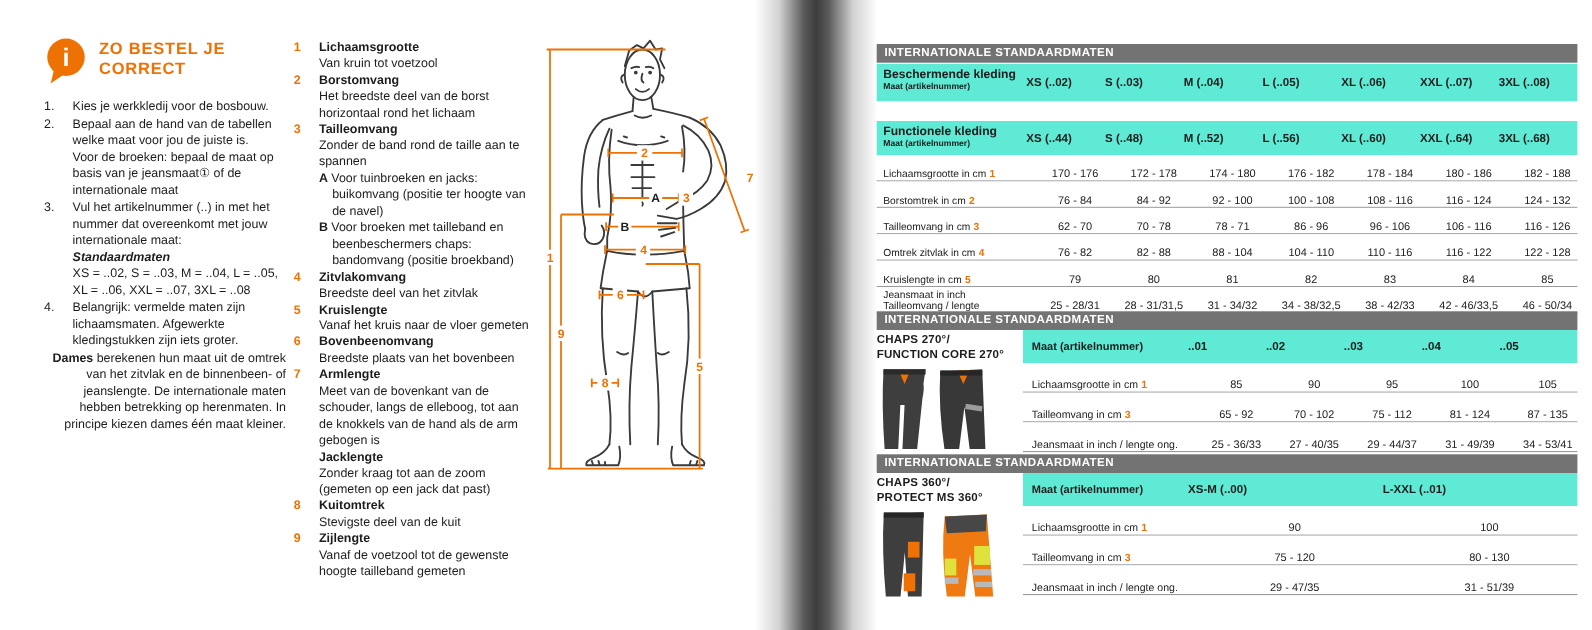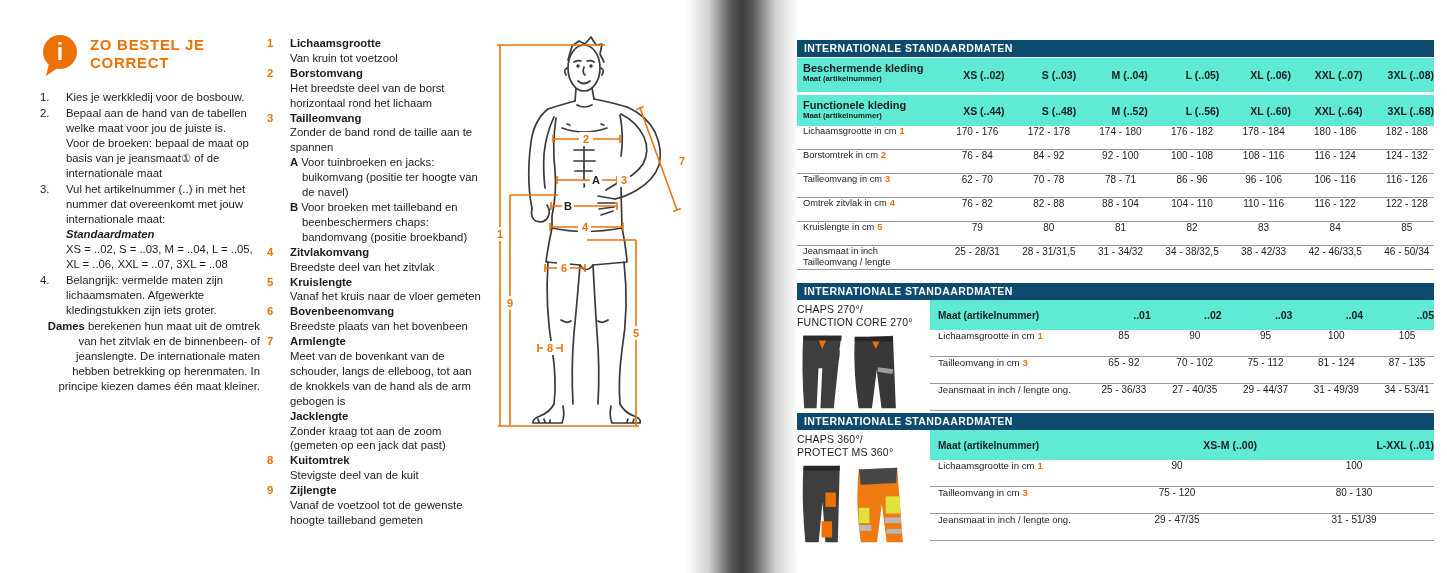--- a/index.html
+++ b/index.html
@@ -37,38 +37,38 @@
   #figure-svg { position:absolute; left:488px; top:18px; }
   .man { stroke:#3a3a3a; stroke-width:1.7; fill:none; stroke-linecap:round; stroke-linejoin:round; }
   .mline { stroke:var(--accent); stroke-width:1.6; fill:none; }
   .fig-label-bg { fill:#fff; }
   .fig-label { fill:var(--accent); font:bold 11px "Liberation Sans",sans-serif; text-anchor:middle; }
   .fig-label.dark { fill:#222; }
 
   
   .tbl { position:absolute; left:797px; width:637px; }
   #table1 { top:40px; } #table2 { top:283px; } #table3 { top:413px; }
-  .bar { height:17px; background:#0c4a6e; color:#fff; font-size:10.5px; font-weight:bold;
+  .bar { height:17px; background:#737373; color:#fff; font-size:10.5px; font-weight:bold;
          letter-spacing:.4px; line-height:17px; padding-left:7px; }
   .hrow { display:flex; background:#5eead4; }
   .hrow.first { height:34px; margin-top:1px; }
-  .hrow.second { height:31px; margin-top:3px; }
+  .hrow.second { height:31px; margin-top:18px; }
   .hlabel { width:136px; flex:none; padding:4px 0 0 6px; }
   .hlabel-main { font-weight:bold; font-size:11px; }
   .hlabel-sub { font-weight:bold; font-size:7.8px; }
-  .hcell { flex:1; text-align:right; font-weight:bold; font-size:10.5px; align-self:center; }
-  .drow { display:flex; align-items:flex-start; height:24px; border-bottom:1px solid #999; background:#fff;gap:17px; }
+  .hcell { flex:1; text-align:left; font-weight:bold; font-size:10.5px; align-self:center; }
+  .drow { display:flex; align-items:flex-end; height:24px; border-bottom:1px solid #999; background:#fff;gap:17px; }
   .dlabel { width:136px; flex:none; font-size:9.3px; color:#222; padding-left:6px; line-height:1.15; }
   .dlabel.wide { width:150px; padding-left:8px; font-size:9.6px; }
   .ref { color:var(--accent); font-weight:bold; margin-left:3px; }
   .dcell { flex:1; text-align:center; font-size:10px; color:#222; }
   
   .t23-body { display:flex; }
   .prod-col { width:133px; flex:none; position:relative; background:#fff; }
-  .prod-title { font-weight:normal; font-size:10.5px; line-height:1.2; letter-spacing:.2px; margin-top:3px; }
+  .prod-title { font-weight:bold; font-size:10.5px; line-height:1.2; letter-spacing:.2px; margin-top:3px; }
   .prod-img { display:block; margin-top:2px; }
   .sub-tbl { flex:1; }
   .hrow.sub { height:30px; margin:0; }
   .hlabel2 { width:150px; flex:none; font-weight:bold; font-size:10px; align-self:center; padding-left:8px; }
   .drow.sub { height:27px; }
 </style>
 </head>
 <body>
 
 <div id="sheet">

